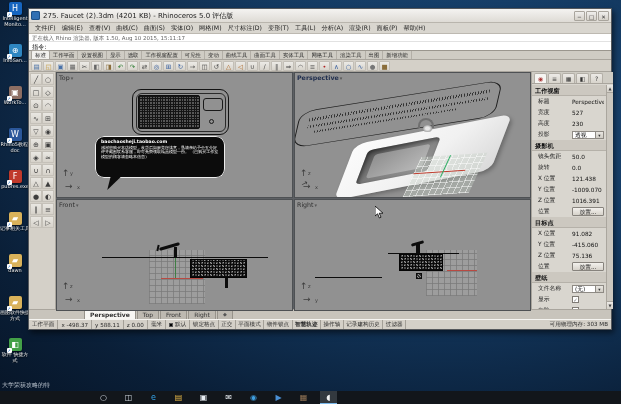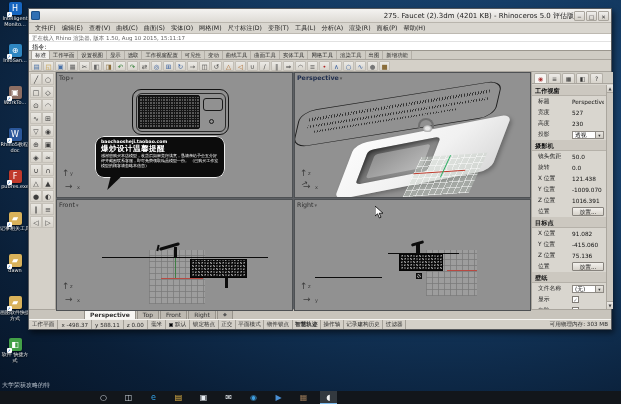--- a/index.html
+++ b/index.html
@@ -16,21 +16,21 @@
   .dicon-label{margin-top:1px;font-size:5px;line-height:5.5px;color:#eee;text-align:center;
     text-shadow:0 1px 1px rgba(0,0,0,.9);max-height:12px;overflow:hidden;word-break:break-all;}
   .search-hint{position:absolute;left:2px;top:381px;font-size:6px;color:#b9c2cc;z-index:1;}
   
   .rhino-window{position:absolute;left:28px;top:8px;width:584px;height:322px;background:#d4d0c8;
     border:1px solid #55585c;box-shadow:2px 3px 6px rgba(0,0,0,.55);display:flex;flex-direction:column;z-index:2;}
   .titlebar{height:14px;background:linear-gradient(#f4f3f1,#dedbd5);display:flex;align-items:center;
     border-bottom:1px solid #b9b5ad;flex:none;}
   .win-icon{width:9px;height:9px;margin:0 3px 0 2px;background:#2f6fb3;border-radius:2px;flex:none;
     box-shadow:inset 0 0 0 1px #1c4f86;}
-  .title-text{font-size:7px;color:#222;white-space:nowrap;overflow:hidden;flex:1;text-align:right;}
+  .title-text{font-size:7px;color:#222;white-space:nowrap;overflow:hidden;flex:1;}
   .win-controls{display:flex;gap:1px;margin-right:2px;}
   .wc{width:11px;height:10px;font-size:5.5px;line-height:10px;text-align:center;color:#333;
     background:linear-gradient(#efeeec,#d5d1c9);border:1px solid #a9a59d;border-radius:1px;}
   .menubar{height:11px;display:flex;align-items:center;padding-left:3px;gap:0;flex:none;background:#d9d6cf;
     border-bottom:1px solid #bdb9b1;}
   .menu-item{font-size:6.2px;color:#1c1c1c;padding:0 3px;white-space:nowrap;}
   .cmd-history{height:8px;background:#fff;font-size:5.5px;line-height:8px;color:#666;padding-left:3px;
     white-space:nowrap;overflow:hidden;flex:none;border-bottom:1px solid #e2e2e2;}
   .cmd-line{height:9px;background:#fff;font-size:6.2px;line-height:9px;color:#111;padding-left:3px;flex:none;
     border-bottom:1px solid #9a968e;}
@@ -334,21 +334,20 @@
             <span>Top</span><span class="caret">▾</span>
           </div>
           <div class="tv-sink">
             <div class="tv-inner"></div>
             <div class="tv-basin"></div>
             <div class="tv-drain"></div>
             <div class="tv-dot"></div>
           </div>
           <div class="bubble">
             <div class="bub-url">baochaosheji.taobao.com</div>
-            <div class="bub-title">爆炒设计温馨提醒</div>
             <div class="bub-small">
               <span>感谢您购买本店模型，收货后如果觉得满意，恳请亲给予全五分好评并截图联系客服，即可免费领取精品模型一份。</span>
               <span>（已购买工作室模型的顾客请忽略本信息）</span>
             </div>
             <div class="bub-tail"></div>
           </div>
           <div class="axis2">
             <span class="ax-v">↑</span>
             <span class="ax-vl">y</span>
             <span class="ax-h">→</span>

